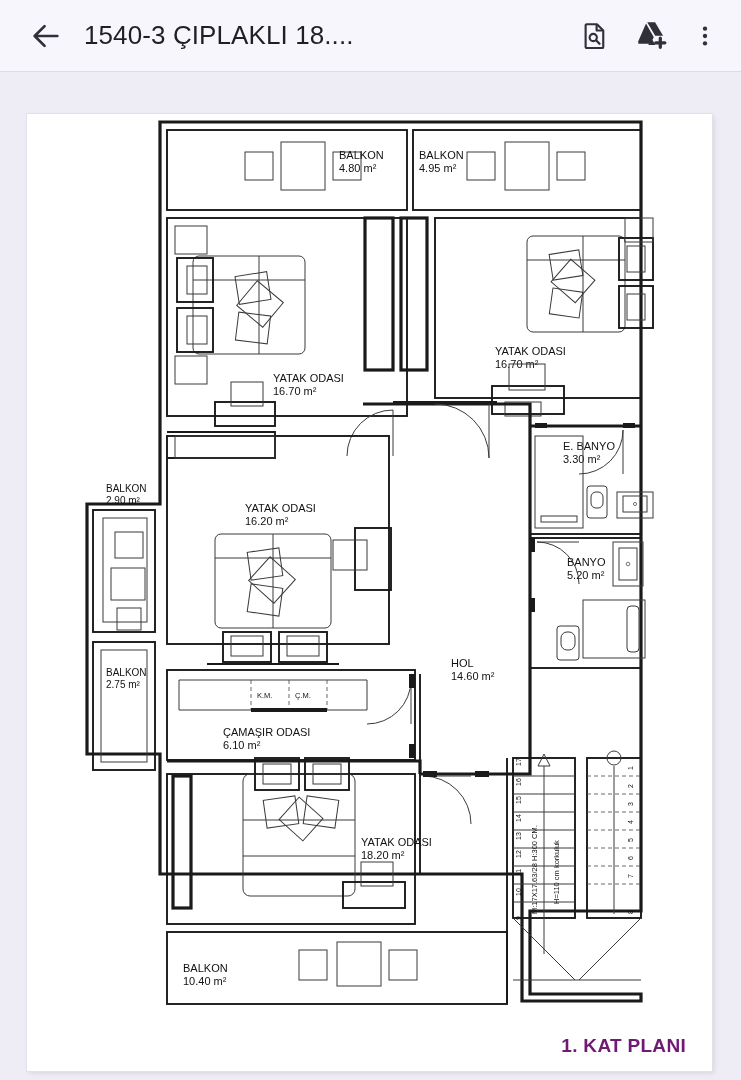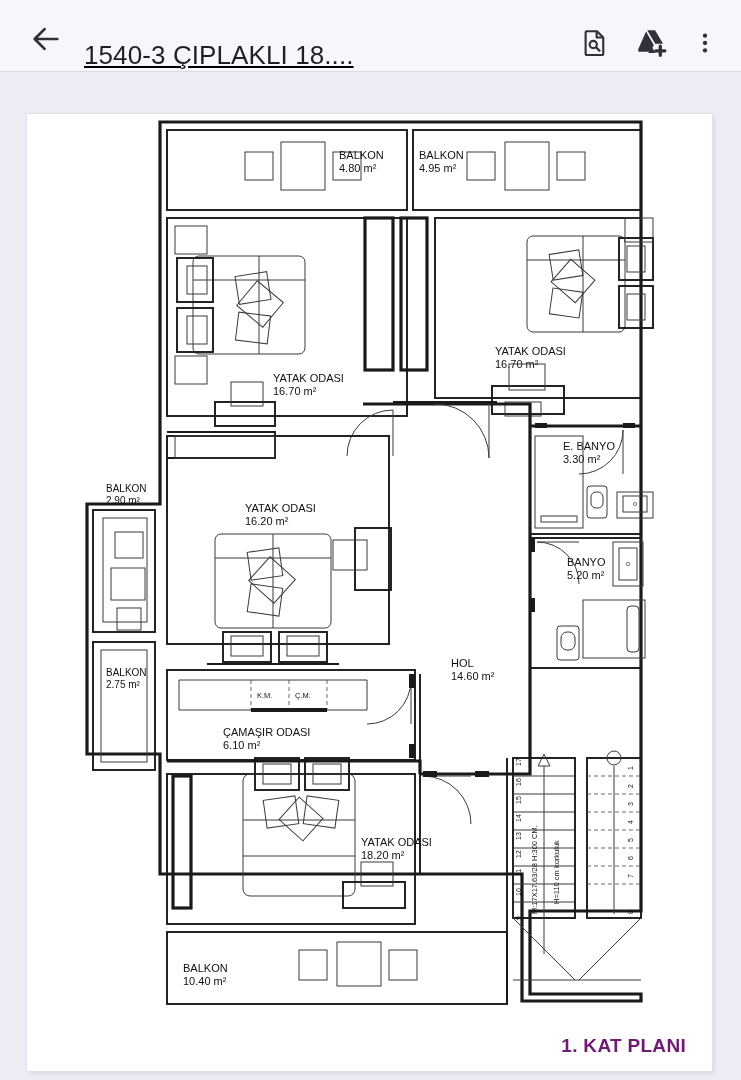--- a/index.html
+++ b/index.html
@@ -15,21 +15,21 @@
     background: #eeecf5;
     overflow: hidden;
   }
 
   
   #appbar {
     position: absolute; left: 0; top: 0;
     width: 741px; height: 71px;
     background: #f7f6fc;
     border-bottom: 1px solid #dedbe8;
-    display: flex; align-items: flex-end; text-decoration: underline;
+    display: flex; align-items: center;
   }
   #back-btn {
     width: 64px; height: 64px; margin-left: 14px;
     display: flex; align-items: center; justify-content: center;
     cursor: pointer;
   }
   #doc-title {
     flex: 1;
     font-size: 26px;
     color: #1f1f26;

